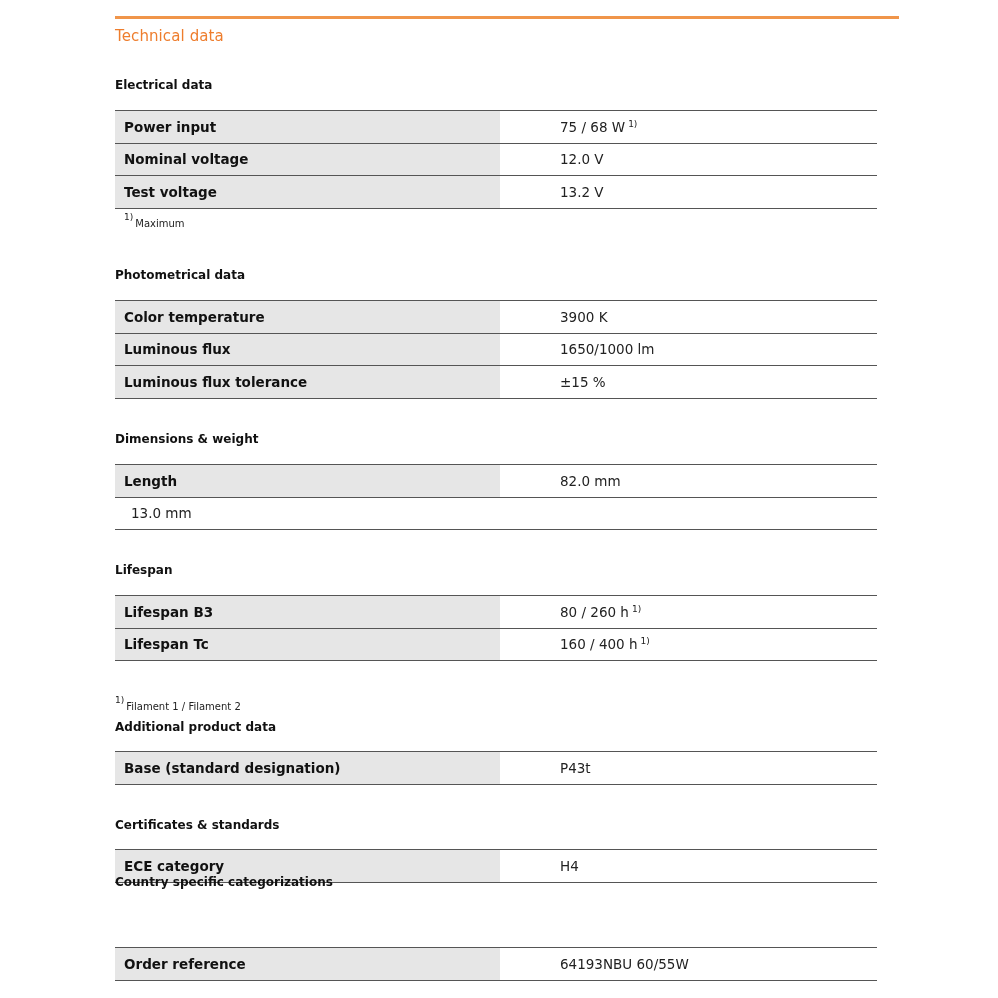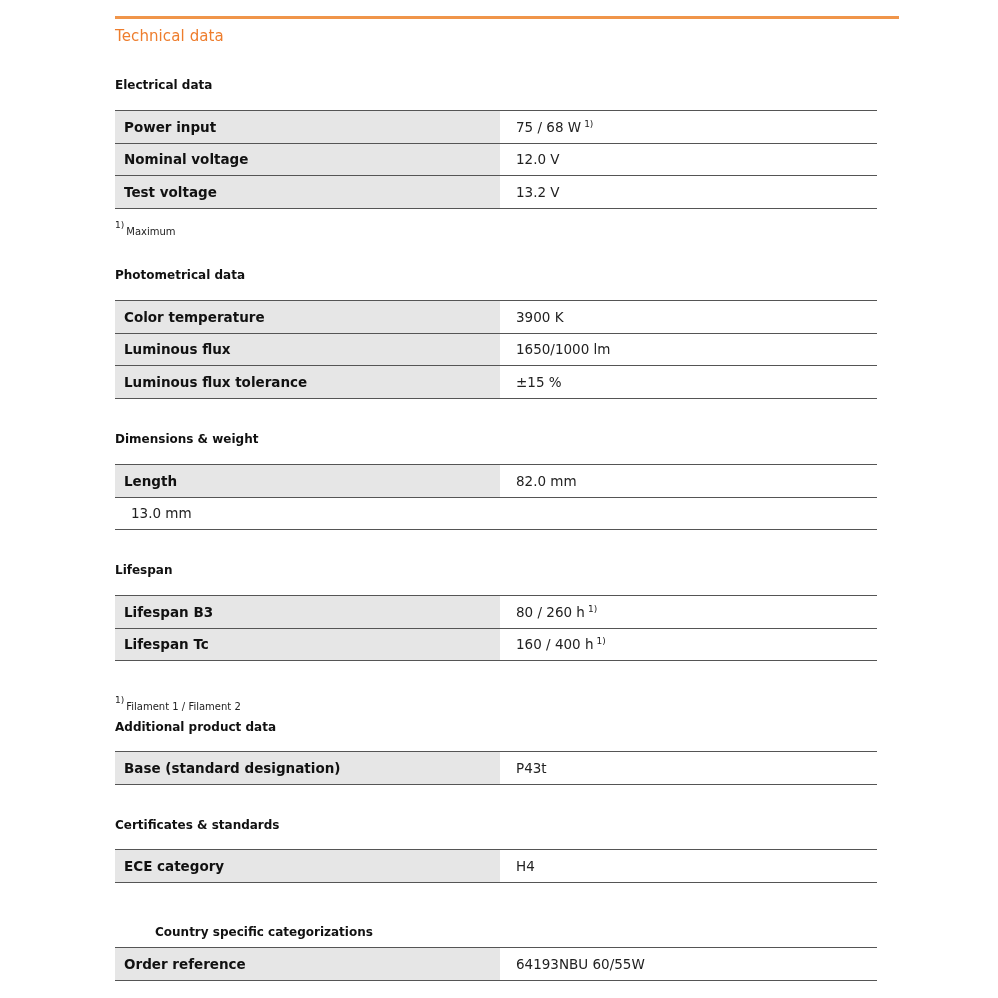--- a/index.html
+++ b/index.html
@@ -4,21 +4,21 @@
 <style>
   html, body { margin: 0; padding: 0; background: #ffffff; }
   body { width: 998px; height: 998px; position: relative; overflow: hidden;
          font-family: "DejaVu Sans", "Liberation Sans", sans-serif; color: #1a1a1a; }
   .page { position: absolute; left: 115px; top: 0; width: 784px; }
   .top-rule { position: absolute; left: 0; top: 16px; width: 784px; height: 3px; background: #f0954a; }
   .page-title { position: absolute; left: 0; top: 27px; font-size: 15px; color: #ee7d2d; letter-spacing: 0.1px; }
   .section { position: absolute; left: 0; width: 762px; }
   .section h2 { margin: 0; font-size: 12px; font-weight: bold; color: #111; height: 22px; line-height: 22px; }
   .tbl { position: absolute; left: 0; width: 762px; border-top: 1.5px solid #555; }
-  .row { display: flex; height: 31.5px; border-bottom: 1.5px solid #555; }
+  .row { display: flex; height: 31.5px; border-bottom: 1.5px solid #555; gap: 44px; }
   .row .k { width: 385px; background: #e6e6e6; font-size: 13.5px; font-weight: bold; padding-left: 9px;
             display: flex; align-items: center; box-sizing: border-box; color: #111; }
   .row .v { flex: 1; font-size: 13.5px; padding-left: 16px; display: flex; align-items: center; color: #222; }
   .row .v sup { font-size: 9px; margin-left: 3px; position: relative; top: -3px; }
   .note { position: absolute; left: 0; font-size: 10px; color: #222; }
   .note sup { font-size: 9px; }
   .note span.t { font-size: 10px; position: relative; top: 3px; margin-left: 2px; }
 </style>
 </head>
 <body>
@@ -40,21 +40,21 @@
     </div>
     <div class="row">
       <div class="k">Nominal voltage</div>
       <div class="v">12.0 V</div>
     </div>
     <div class="row">
       <div class="k">Test voltage</div>
       <div class="v">13.2 V</div>
     </div>
   </div>
-  <div class="note" style="top:220px;">
+  <div class="note" style="top:212px;margin-left:9px;">
     <sup>1)</sup><span class="t">Maximum</span>
   </div>
 
   <div class="section" style="top:264px;">
     <h2>Photometrical data</h2>
   </div>
   <div class="tbl" style="top:300px;">
     <div class="row">
       <div class="k">Color temperature</div>
       <div class="v">3900 K</div>
@@ -118,21 +118,21 @@
   <div class="section" style="top:814px;">
     <h2>Certificates &amp; standards</h2>
   </div>
   <div class="tbl" style="top:849px;">
     <div class="row">
       <div class="k">ECE category</div>
       <div class="v">H4</div>
     </div>
   </div>
 
-  <div class="section" style="top:921px;margin-left:40px;">
+  <div class="section" style="top:871px;">
     <h2>Country specific categorizations</h2>
   </div>
   <div class="tbl" style="top:947px;">
     <div class="row">
       <div class="k">Order reference</div>
       <div class="v">64193NBU 60/55W</div>
     </div>
   </div>
 </div>
 

